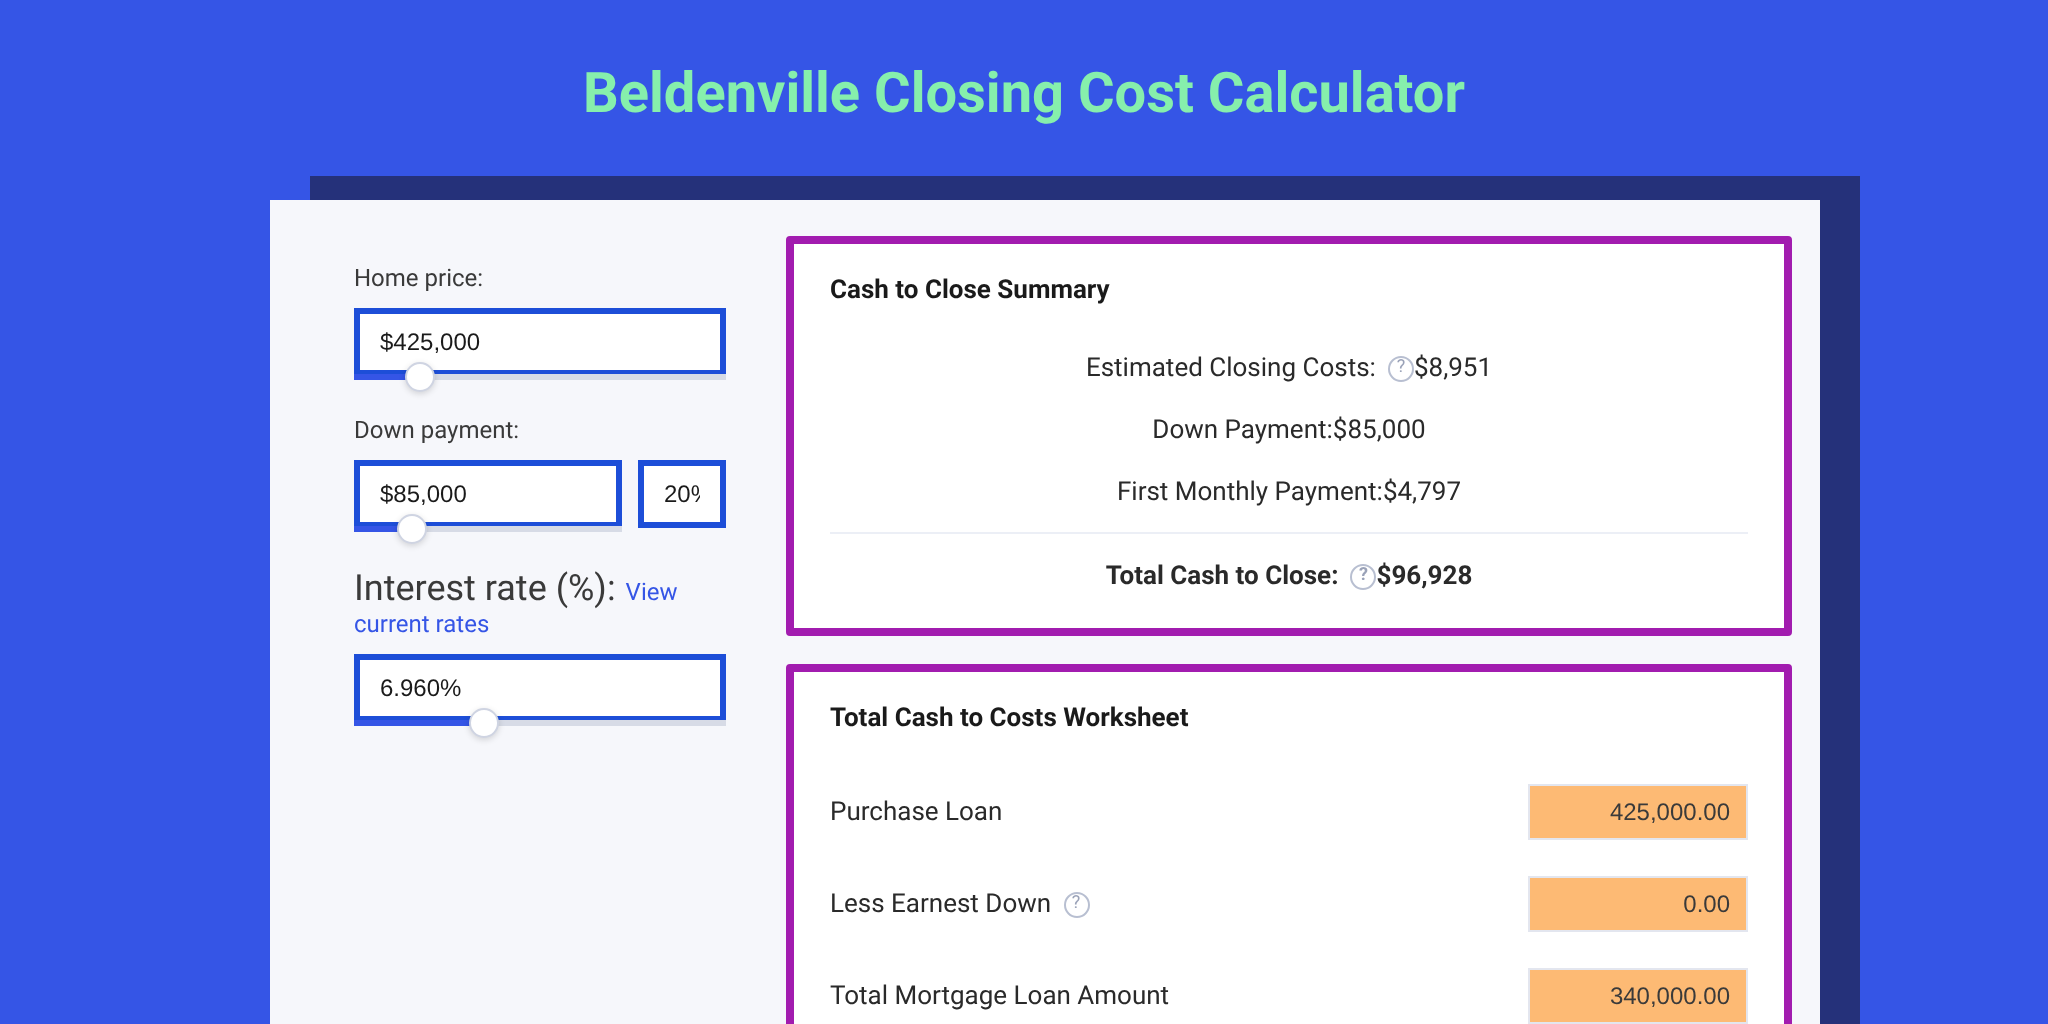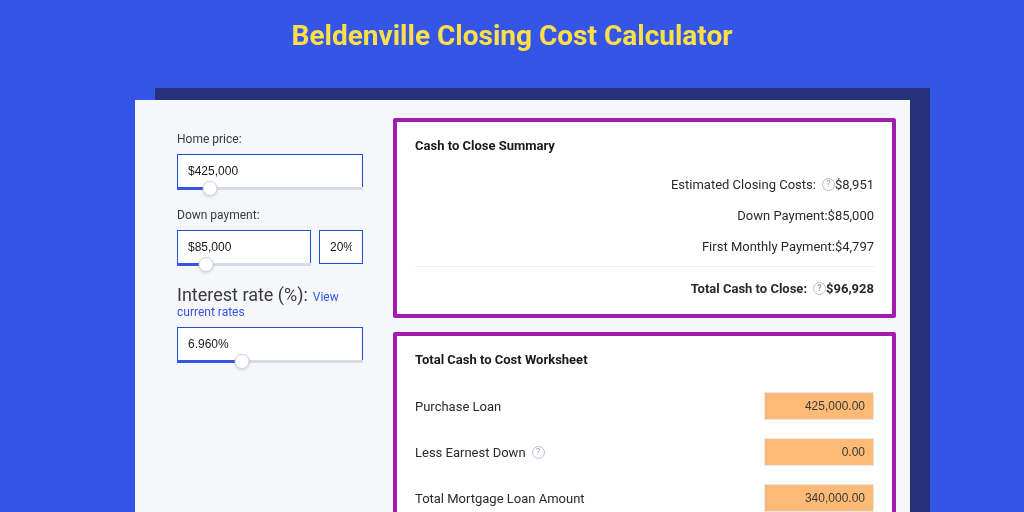--- a/index.html
+++ b/index.html
@@ -9,24 +9,24 @@
     background: #3555e6;
     color: #1a1a1a;
   }
   .stage {
     position: relative;
     width: 1024px;
     height: 512px;
   }
   .title {
     position: absolute;
-    top: 19px;
+    top: 30px;
     left: 0; right: 0;
     text-align: center;
-    color: #fde047;
+    color: #86efac;
     font-size: 28px;
     font-weight: 700;
   }
   .shadow-card {
     position: absolute;
     top: 88px;
     left: 155px;
     width: 775px;
     height: 440px;
     background: #25317a;
@@ -60,21 +60,21 @@
   }
   .link {
     color: #3555e6;
     font-size: 12px;
     text-decoration: none;
     margin-left: 2px;
   }
   .text-input, .num-input {
     width: 100%;
     height: 34px;
-    border: 1px solid #1d4ed8;
+    border: 3px solid #1d4ed8;
     background: #ffffff;
     font-size: 12px;
     padding: 0 10px;
     color: #1a1a1a;
   }
   .slider-track {
     position: relative;
     height: 3px;
     background: #d7dbe6;
     margin-top: -1px;
@@ -113,21 +113,21 @@
     padding: 16px 18px 10px 18px;
     margin-bottom: 14px;
   }
   .panel-title {
     font-size: 13px;
     font-weight: 700;
     margin-bottom: 16px;
   }
   .sum-row {
     display: flex;
-    justify-content: flex-end;
+    justify-content: center;
     align-items: center;
     font-size: 13px;
     color: #2a2a2a;
     padding: 8px 0;
   }
   .sum-row.total {
     font-weight: 700;
     border-top: 1px solid #eceff6;
     margin-top: 4px;
     padding-top: 14px;
@@ -243,21 +243,21 @@
         <div class="sum-row total">
           <span class="sum-label">
             <span>Total Cash to Close:</span>
             <span class="help-icon">?</span>
           </span>
           <span>$96,928</span>
         </div>
       </div>
 
       <div class="panel">
-        <div class="panel-title">Total Cash to Cost Worksheet</div>
+        <div class="panel-title">Total Cash to Costs Worksheet</div>
 
         <div class="ws-row">
           <span class="sum-label">
             <span>Purchase Loan</span>
           </span>
           <input class="ws-input" type="text" value="425,000.00" style="">
         </div>
         <div class="ws-row">
           <span class="sum-label">
             <span>Less Earnest Down</span>

